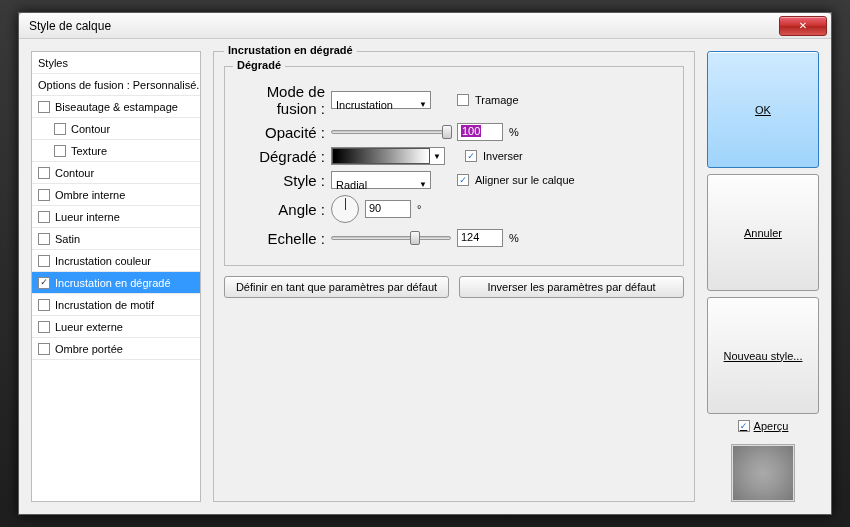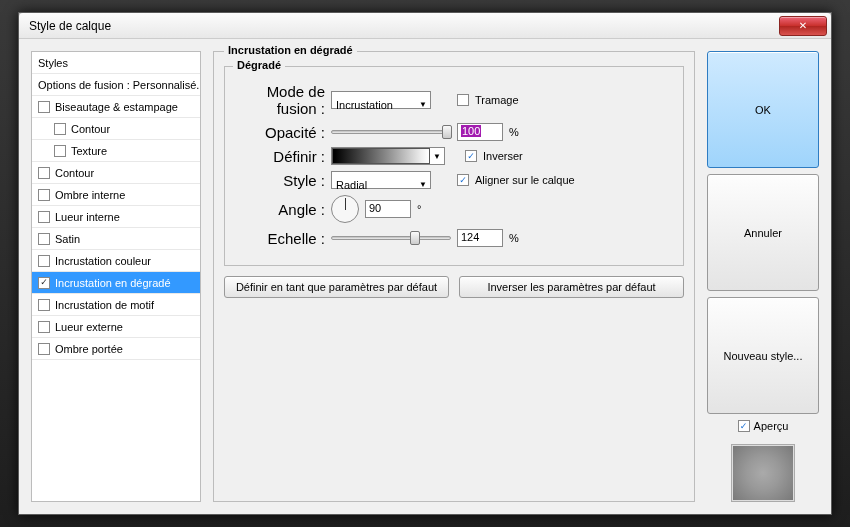--- a/index.html
+++ b/index.html
@@ -172,20 +172,21 @@
     border-radius:3px;
     font-size:11px;
     display:flex; align-items:center; justify-content:center;
     box-shadow: inset 0 1px 0 #fff;
   }
   
   .right {
     width: 112px;
     display:flex; flex-direction:column; gap:6px;
     align-items: stretch;
+    text-decoration: underline;
   }
   .right .ps-btn { height:22px; }
   .ps-btn.primary {
     background: linear-gradient(#cfeaff,#9fd4fb);
     border:1px solid #2e7cc2;
   }
   .preview-row { display:flex; align-items:center; gap:4px; justify-content:center;}
   .preview-box {
     width:64px; height:58px;
     border:1px solid #aaa;
@@ -281,21 +282,21 @@
             <div class="form-row">
               <span class="form-label">Opacité :</span>
               <div class="slider">
                   <div class="thumb" style="left:110px"></div>
                 </div>
               <div class="numbox"><span class="sel">100</span></div>
               <span>%</span>
             </div>
 
             <div class="form-row">
-              <span class="form-label">Définir :</span>
+              <span class="form-label">Dégradé :</span>
               <div class="grad-wrap">
                 <div class="grad-swatch"></div>
                 <span class="arrow">▼</span>
               </div>
               <span style="width:8px"></span>
               <span class="chk checked blue"></span>
               <span>Inverser</span>
             </div>
 
             <div class="form-row">

